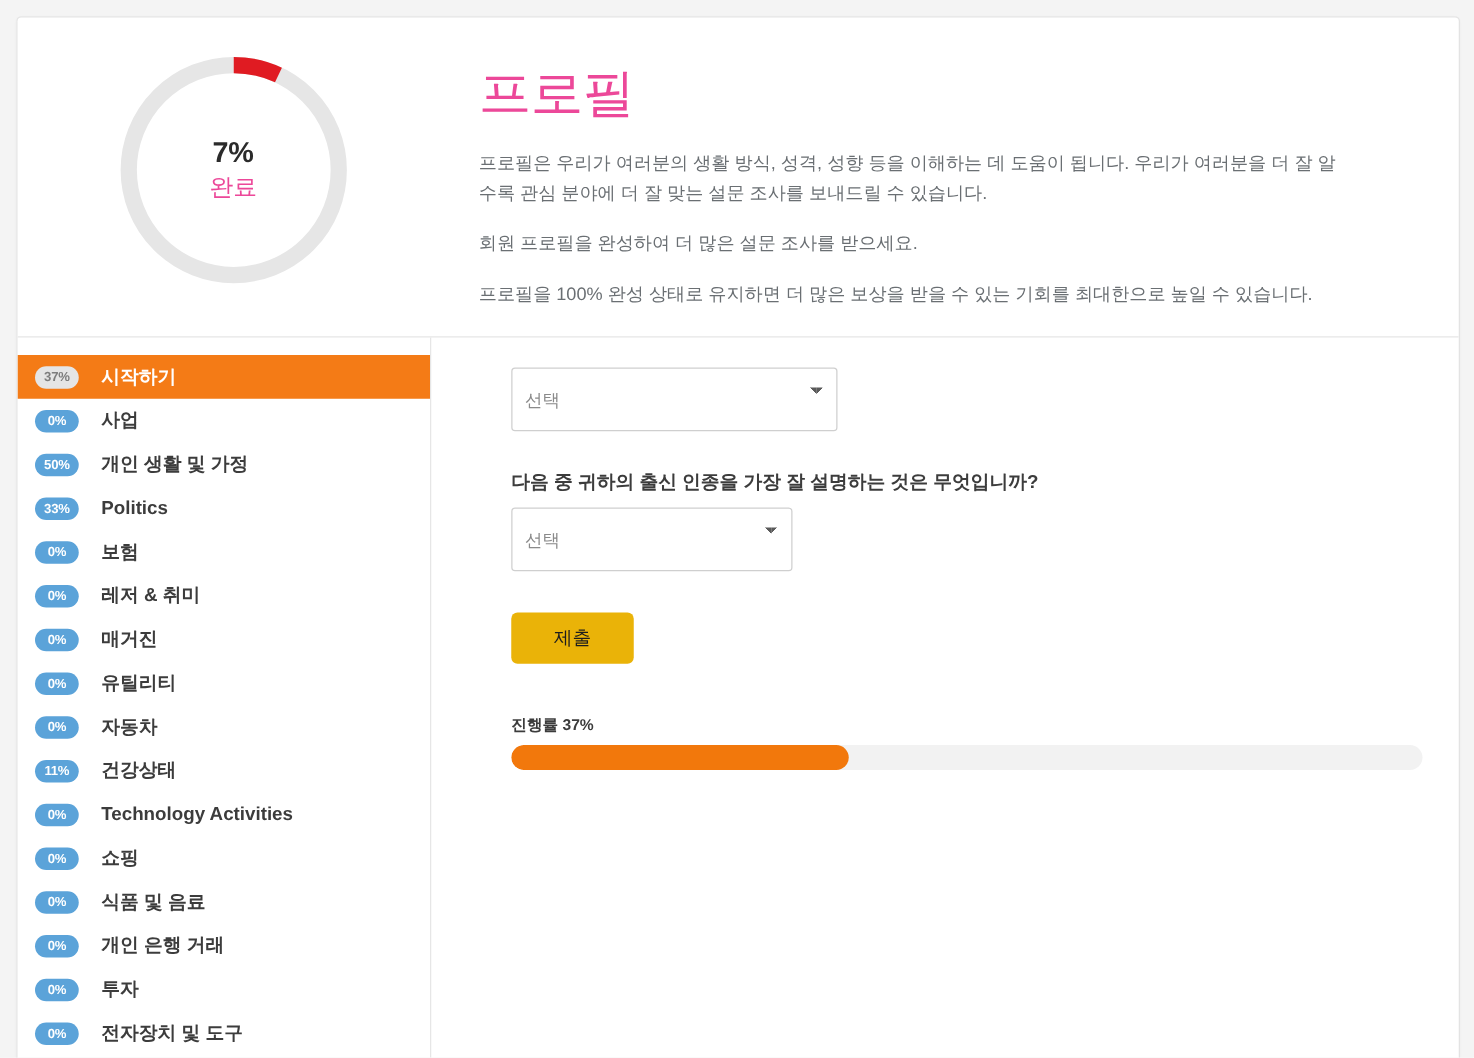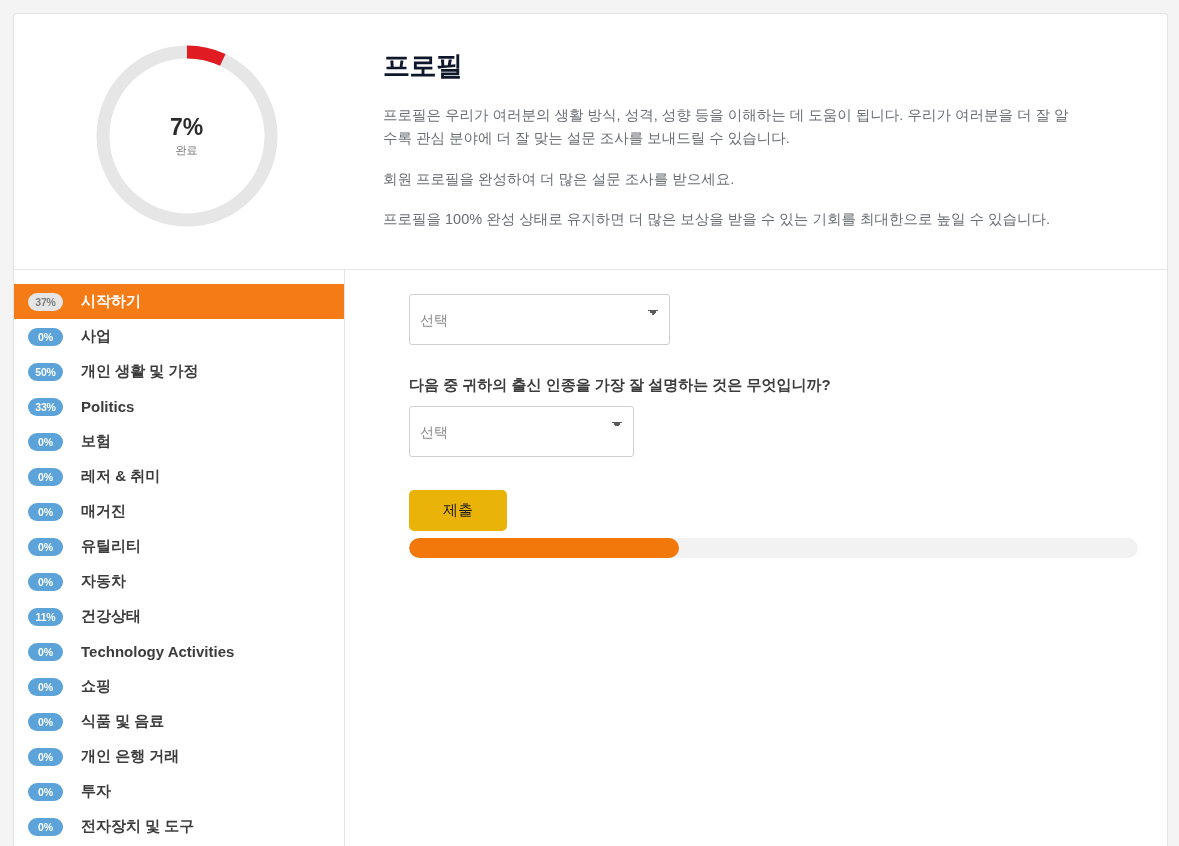--- a/index.html
+++ b/index.html
@@ -67,33 +67,33 @@
     text-align: center;
   }
   .donut-pct {
     font-size: 23px;
     font-weight: bold;
     color: #2b2b2b;
     line-height: 1.15;
     letter-spacing: -0.2px;
   }
   .donut-label {
-    font-size: 11px;
-    color: #737373;
+    font-size: 19px;
+    color: #ec4899;
     margin-top: 3px;
   }
 
   .hero-text {
     flex: 1;
     padding: 20px 90px 0 24px;
   }
   .hero-title {
-    font-size: 27px;
-    font-weight: 700;
-    color: #0f172a;
+    font-size: 42px;
+    font-weight: 400;
+    color: #ec4899;
     margin: 0 0 22px 0;
     line-height: 1.1;
     letter-spacing: -0.5px;
   }
   .hero-p {
     font-size: 14.5px;
     color: #6a6f73;
     line-height: 1.62;
     margin: 0 0 17px 0;
     max-width: 690px;
@@ -333,20 +333,21 @@
           <option>선택</option>
         </select>
 
         <div class="question q2">다음 중 귀하의 출신 인종을 가장 잘 설명하는 것은 무엇입니까?</div>
         <select class="dropdown" id="ethnicity-select">
           <option>선택</option>
         </select>
 
         <button class="submit-btn">제출</button>
 
+        <div class="progress-label">진행률 37%</div>
         <div class="progress-track">
           <div class="progress-fill" id="progress-fill" style="width: 37%; background: rgb(242, 120, 12);"></div>
         </div>
 
       </div>
 
     </div>
 
   </div>
 </div>

